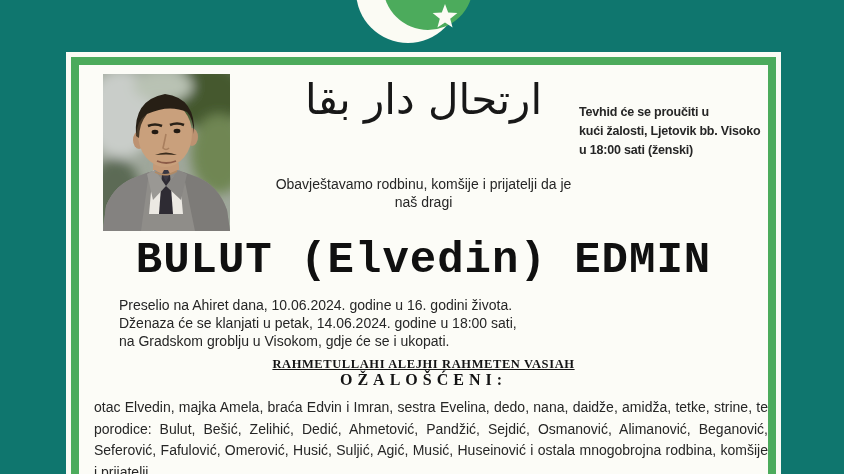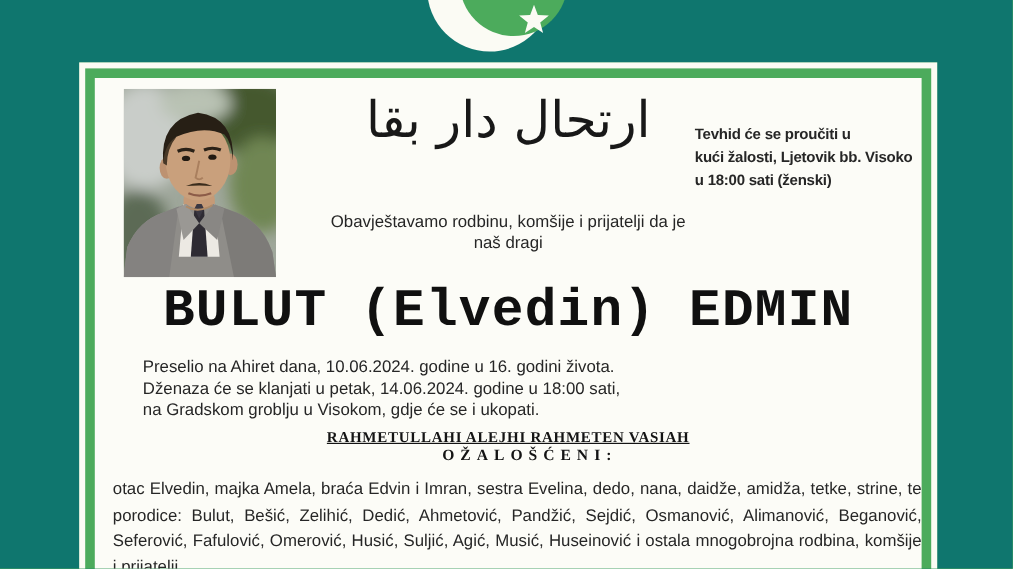--- a/index.html
+++ b/index.html
@@ -41,21 +41,21 @@
     font-size:14px;line-height:18px;white-space:pre-line;color:#262626;margin-left:24px;
   }
   .prayer{
     position:absolute;left:0;top:292px;width:100%;text-align:center;
     font-family:"Liberation Serif",serif;font-weight:bold;
     font-size:12.5px;letter-spacing:0.6px;color:#141414;text-decoration:underline;
   }
   .mourners-heading{
     position:absolute;left:0;top:306px;width:100%;text-align:center;
     font-family:"Liberation Serif",serif;font-weight:bold;
-    font-size:13px;letter-spacing:5px;color:#141414;margin-left:18px;
+    font-size:16px;letter-spacing:5px;color:#141414;
   }
   .mourners{
     position:absolute;left:15px;top:332px;width:674px;
     font-size:14px;line-height:21.5px;text-align:justify;color:#262626;
   }
 </style>
 </head>
 <body>
 
 <div class="page">

